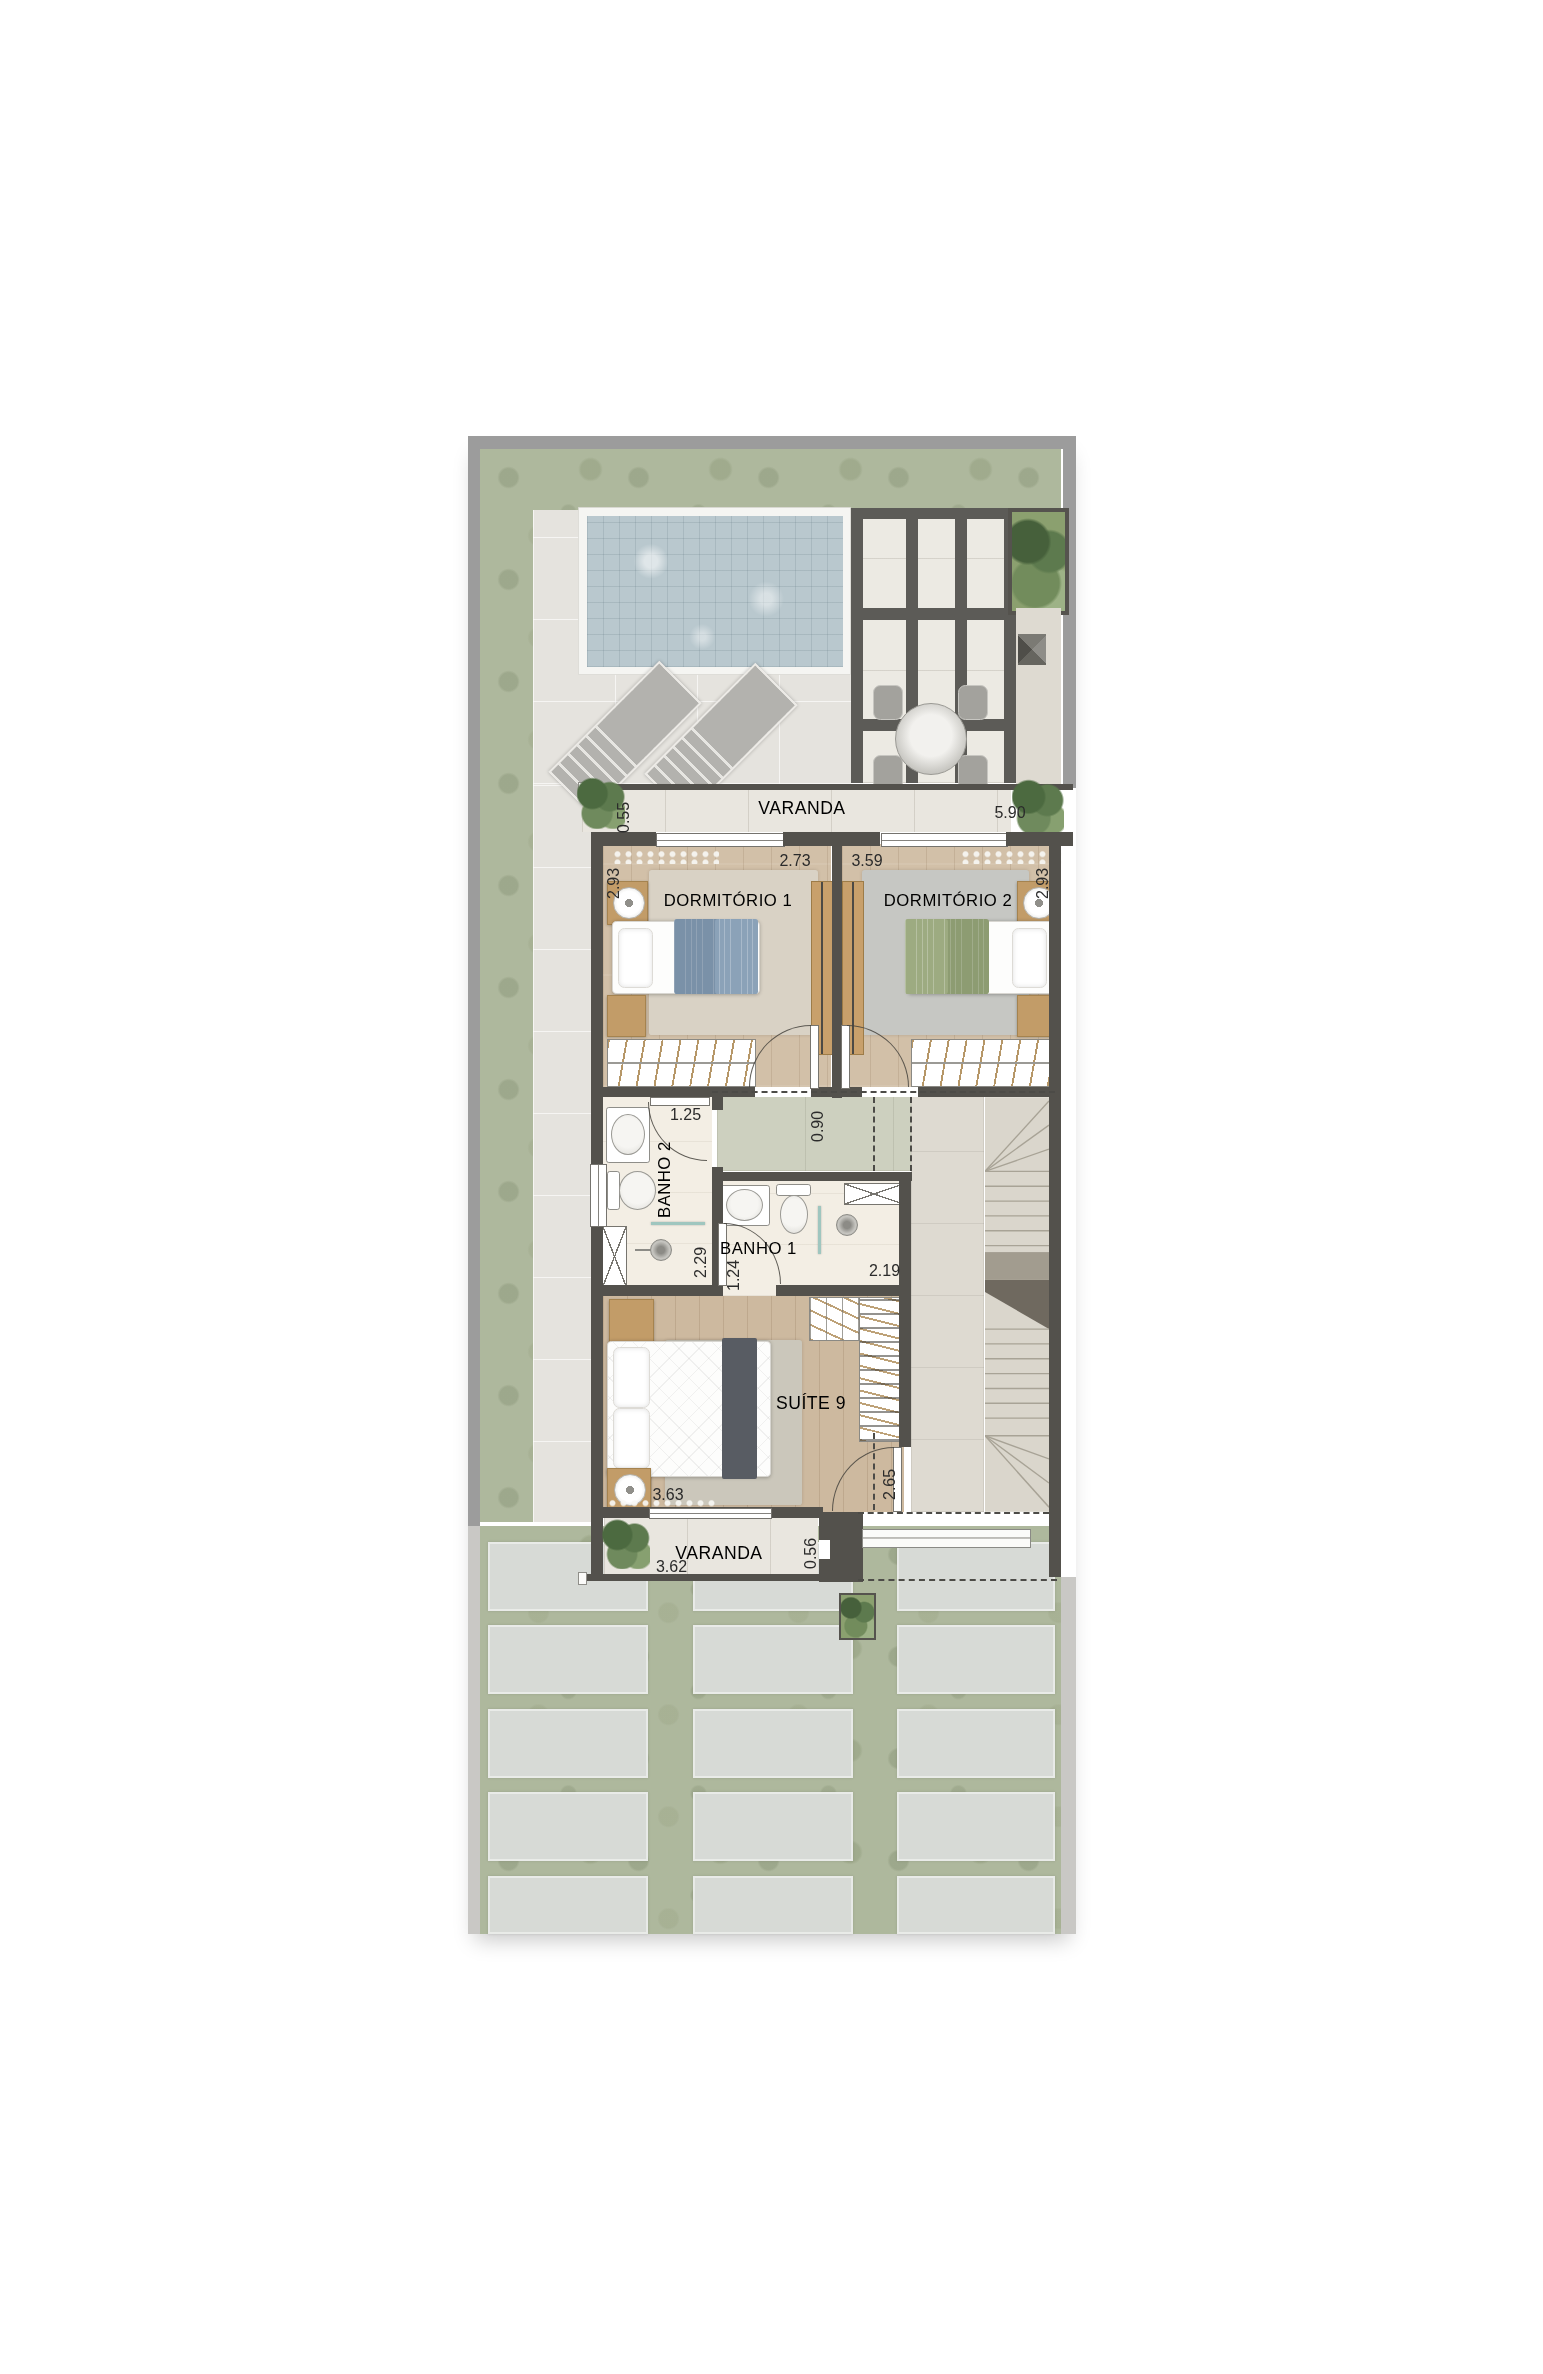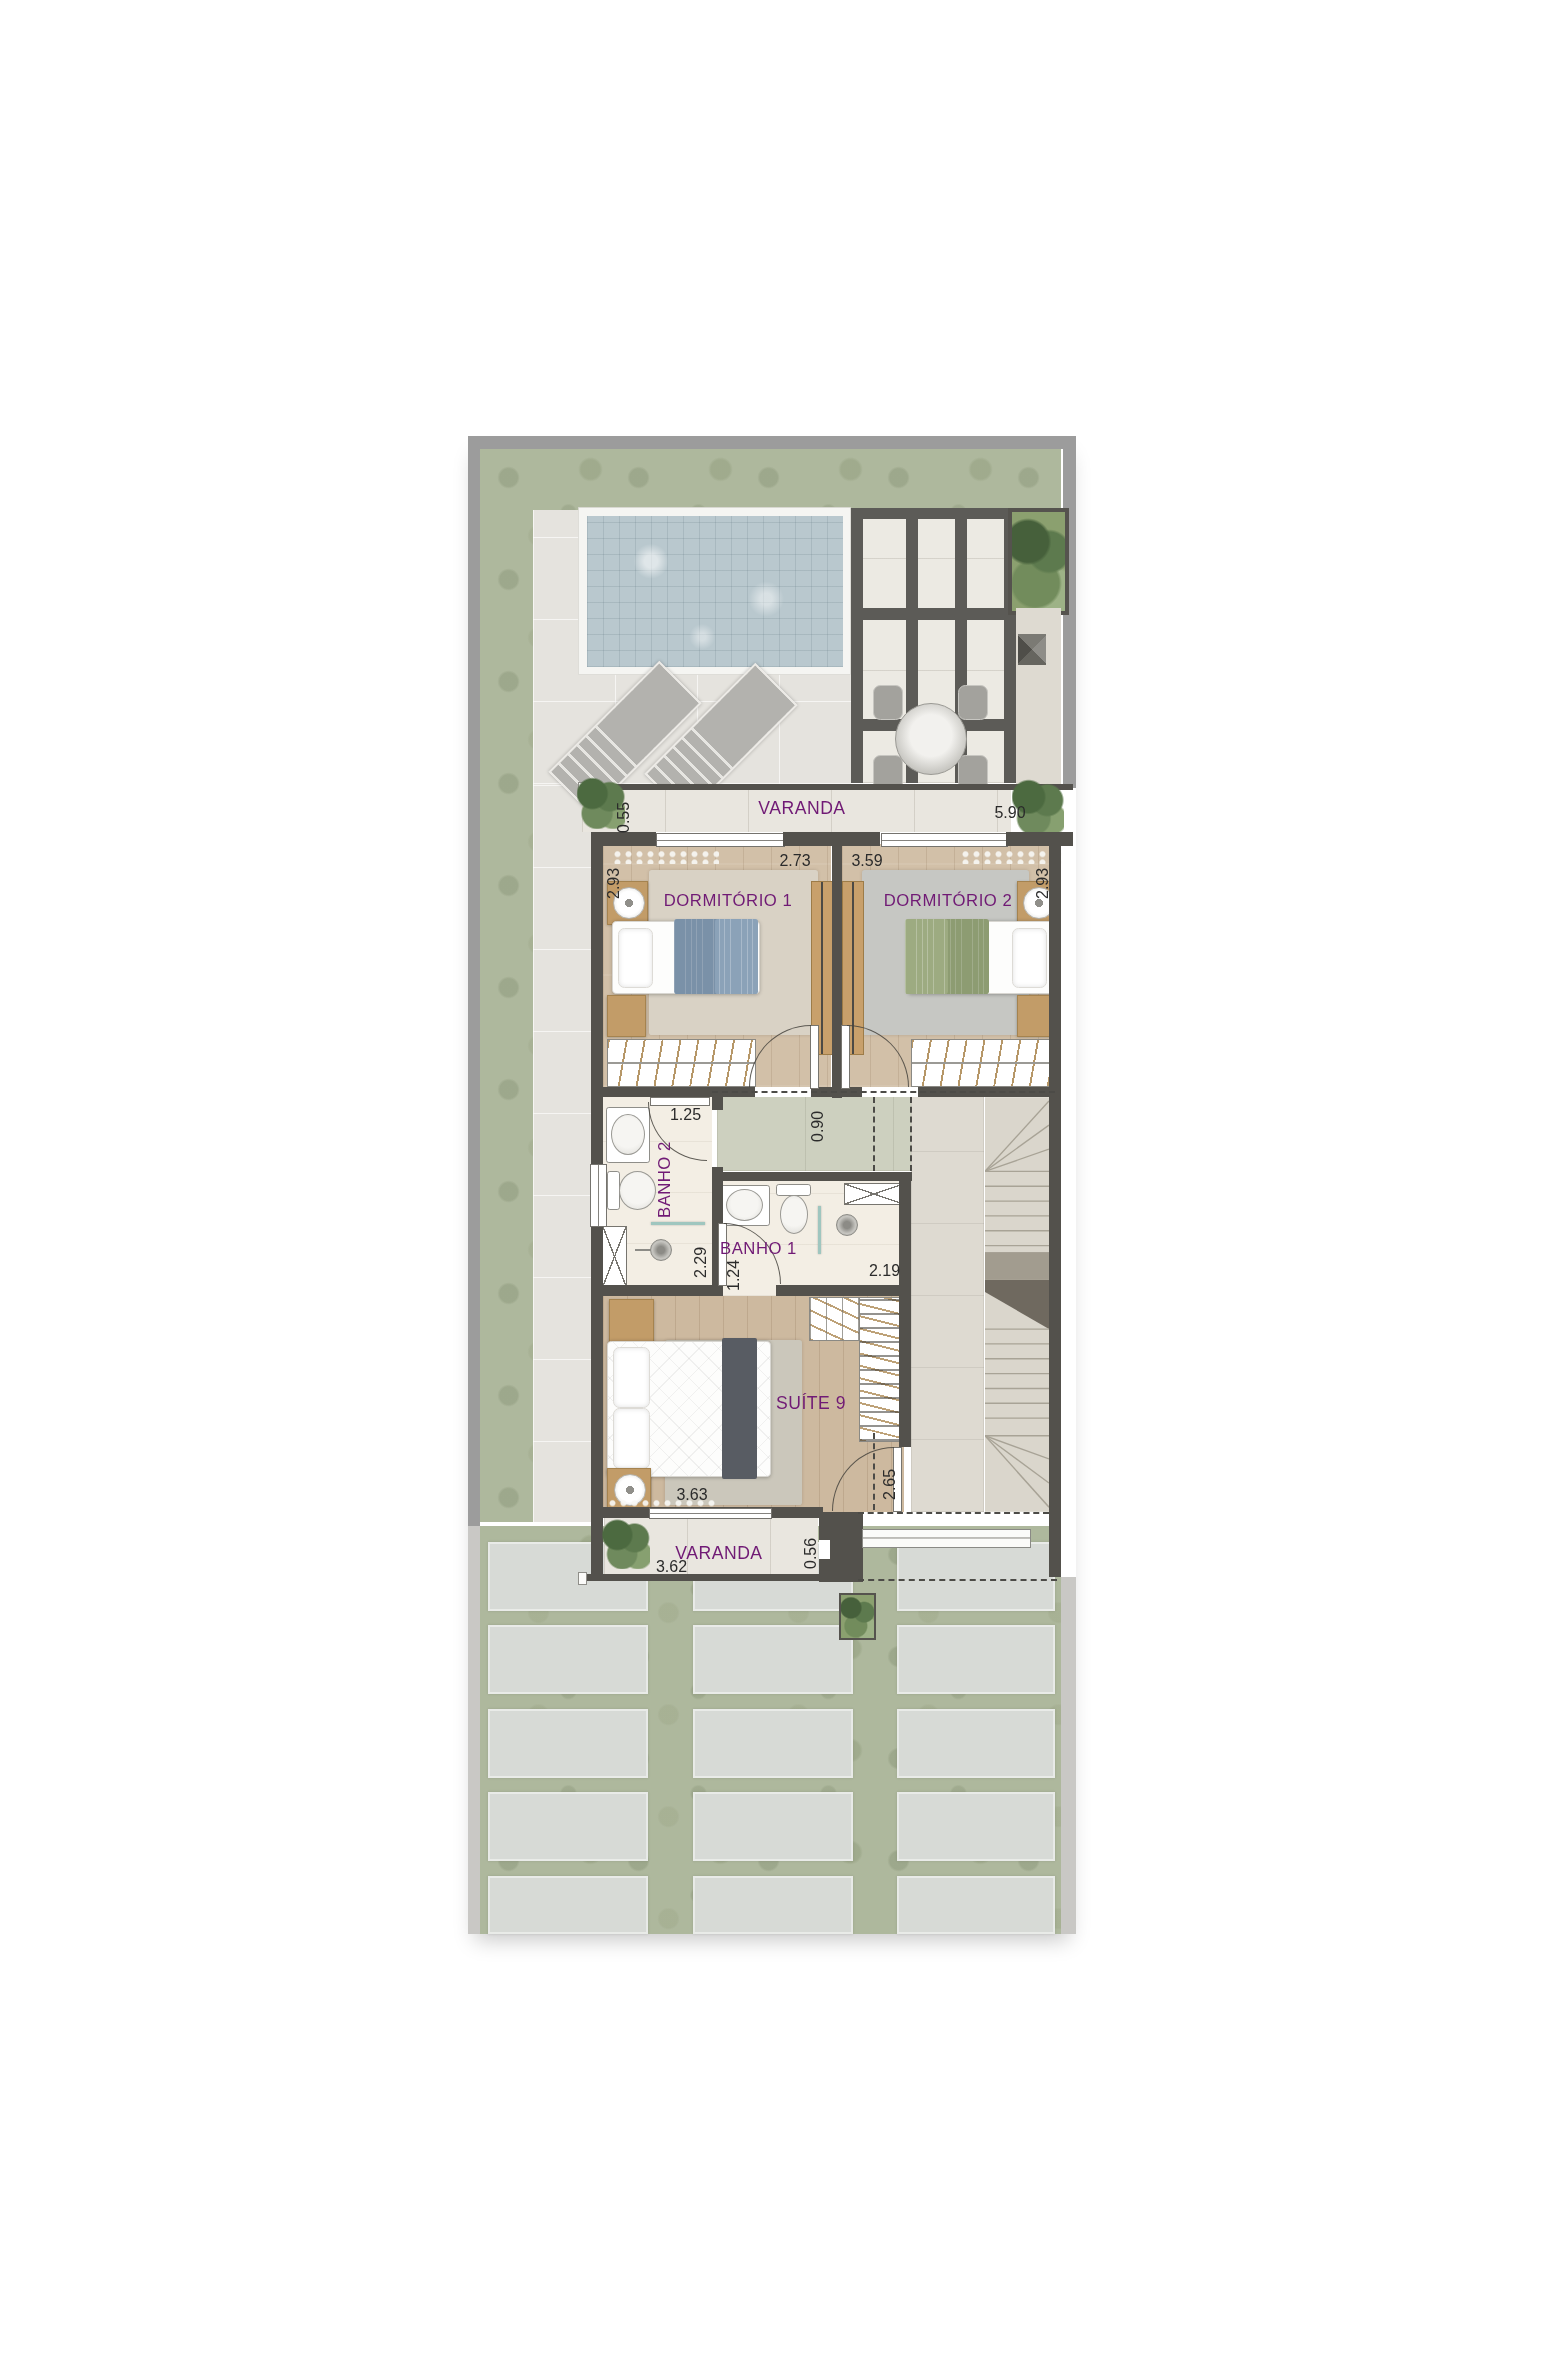--- a/index.html
+++ b/index.html
@@ -101,21 +101,21 @@
   .arc.bl{border-bottom-width:1.4px;border-left-width:1.4px;border-bottom-left-radius:100%;}
   .leaf{background:#ffffff;border:0.9px solid #77756f;}
   .dash-h{height:0;border-top:2.8px dashed #4c4b47;}
   .dash-v{width:0;border-left:2.8px dashed #4c4b47;}
   .railing{background:#fbfbf9;border:0.9px solid #8a8a85;
     background-image:linear-gradient(#bdbcb7,#bdbcb7);background-size:100% 1.9px;
     background-position:center;background-repeat:no-repeat;}
   .garland{background-image:radial-gradient(circle,rgba(248,248,245,.95) 0 2.4px,rgba(248,248,245,0) 3.5px);
     background-size:11px 8.3px;opacity:.95;}
   
-  .lbl{font-size:17.6px;letter-spacing:0.5px;text-align:center;white-space:nowrap;color:#701a75;}
+  .lbl{font-size:17.6px;letter-spacing:0.5px;text-align:center;white-space:nowrap;color:#000000;}
   .dim{font-size:16px;text-align:center;white-space:nowrap;color:#2b2b2b;}
   .v{writing-mode:vertical-rl;transform:rotate(180deg);}
 </style>
 </head>
 <body>
 
 <div class="abs scene" style="box-shadow:0 13px 20.4px -7.4px rgba(0,0,0,.22);">
 
   <div class="abs bwall" style="left:0;top:0;width:608px;height:13px;"></div>
   <div class="abs bwall" style="left:0;top:0;width:12px;height:1090px;"></div>
@@ -333,21 +333,21 @@
 
   <div class="abs dim" style="left:195px;top:670px;width:45px;">1.25</div>
   <div class="abs dim v" style="left:341px;top:664px;height:52px;">0.90</div>
   <div class="abs lbl v" style="left:187px;top:688px;height:111px;font-size:16.7px;">BANHO 2</div>
   <div class="abs dim v" style="left:224px;top:800px;height:52px;">2.29</div>
   <div class="abs dim v" style="left:257px;top:813px;height:52px;">1.24</div>
   <div class="abs lbl" style="left:230px;top:803px;width:121px;font-size:16.7px;">BANHO 1</div>
   <div class="abs dim" style="left:391px;top:826px;width:51px;">2.19</div>
 
   <div class="abs lbl" style="left:278px;top:957px;width:130px;">SUÍTE 9</div>
-  <div class="abs dim" style="left:176px;top:1050px;width:48px;padding-left:24px;">3.63</div>
+  <div class="abs dim" style="left:176px;top:1050px;width:48px;">3.63</div>
   <div class="abs dim v" style="left:413px;top:1020px;height:56px;">2.65</div>
 
   <div class="abs lbl" style="left:186px;top:1107px;width:130px;">VARANDA</div>
   <div class="abs dim" style="left:178px;top:1122px;width:51px;">3.62</div>
   <div class="abs dim v" style="left:334px;top:1091px;height:52px;">0.56</div>
 
 </div>
 
 
 </body></html>

